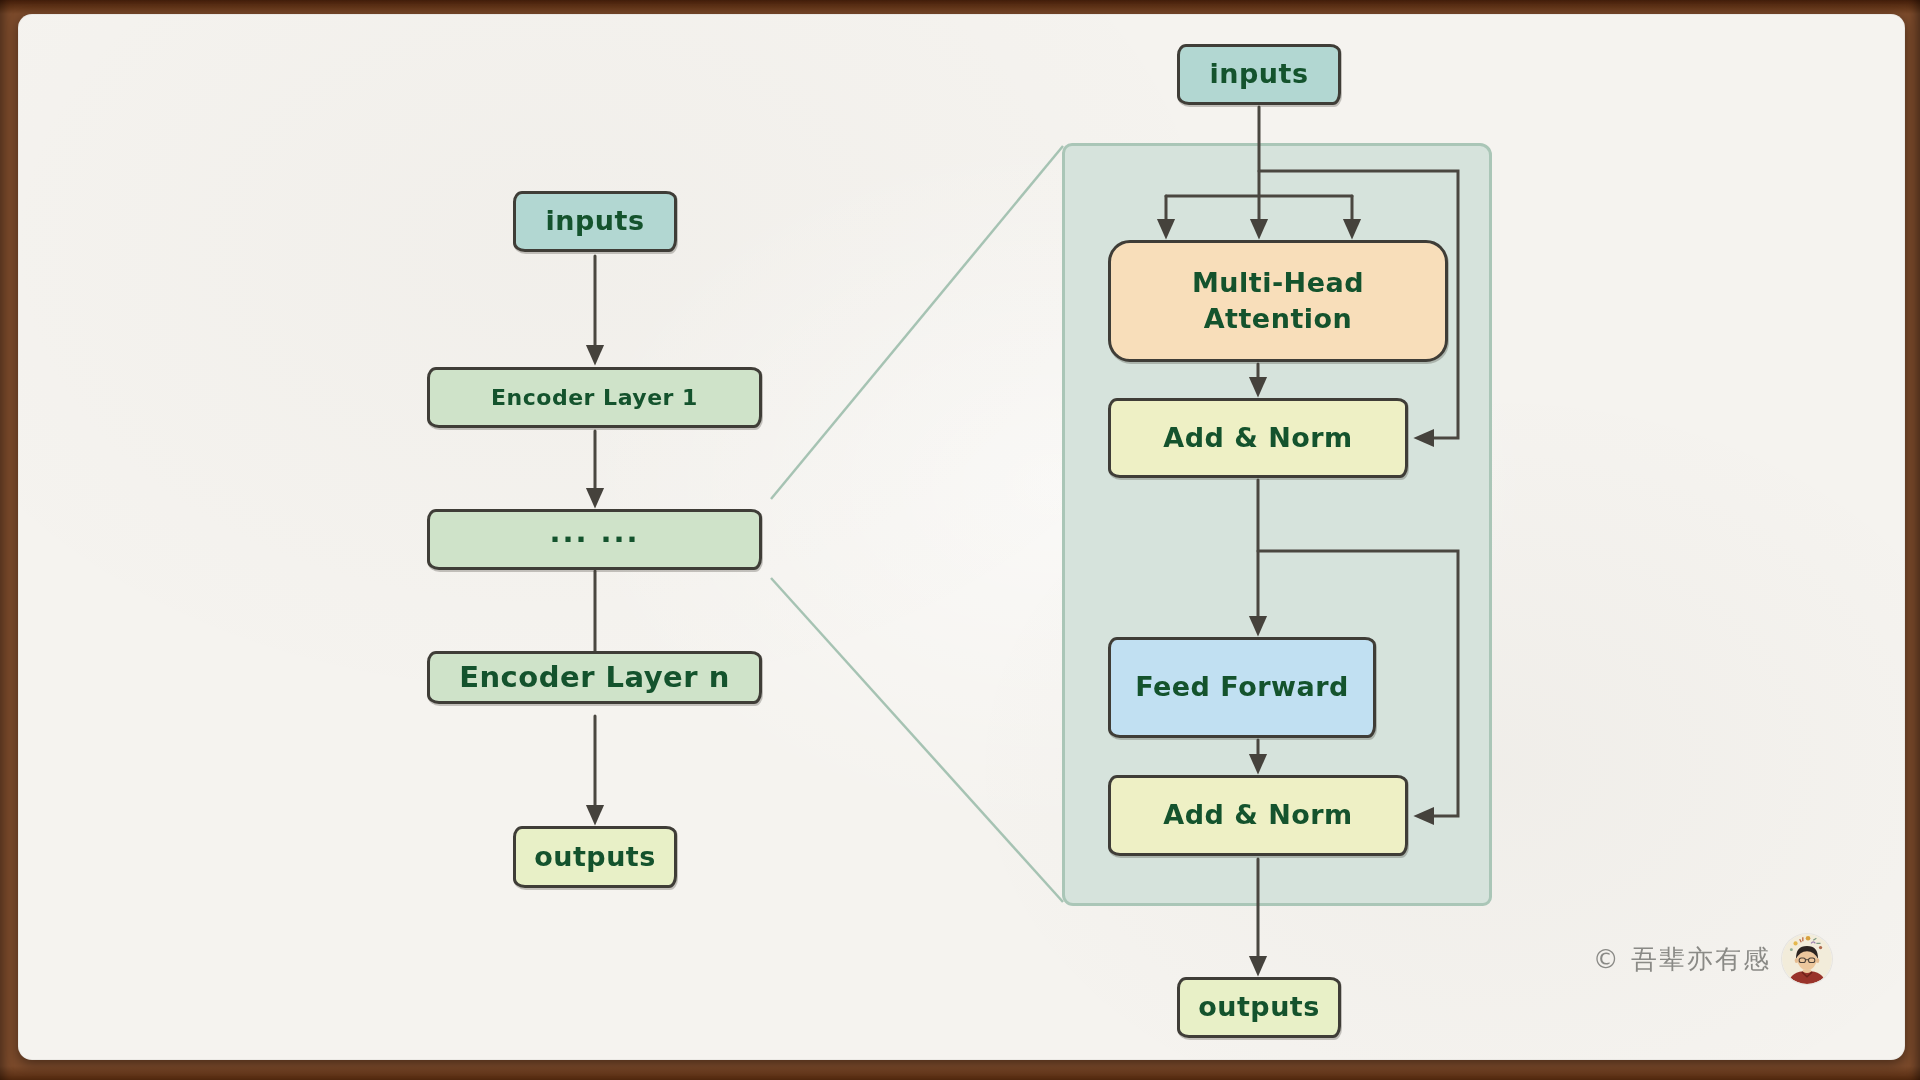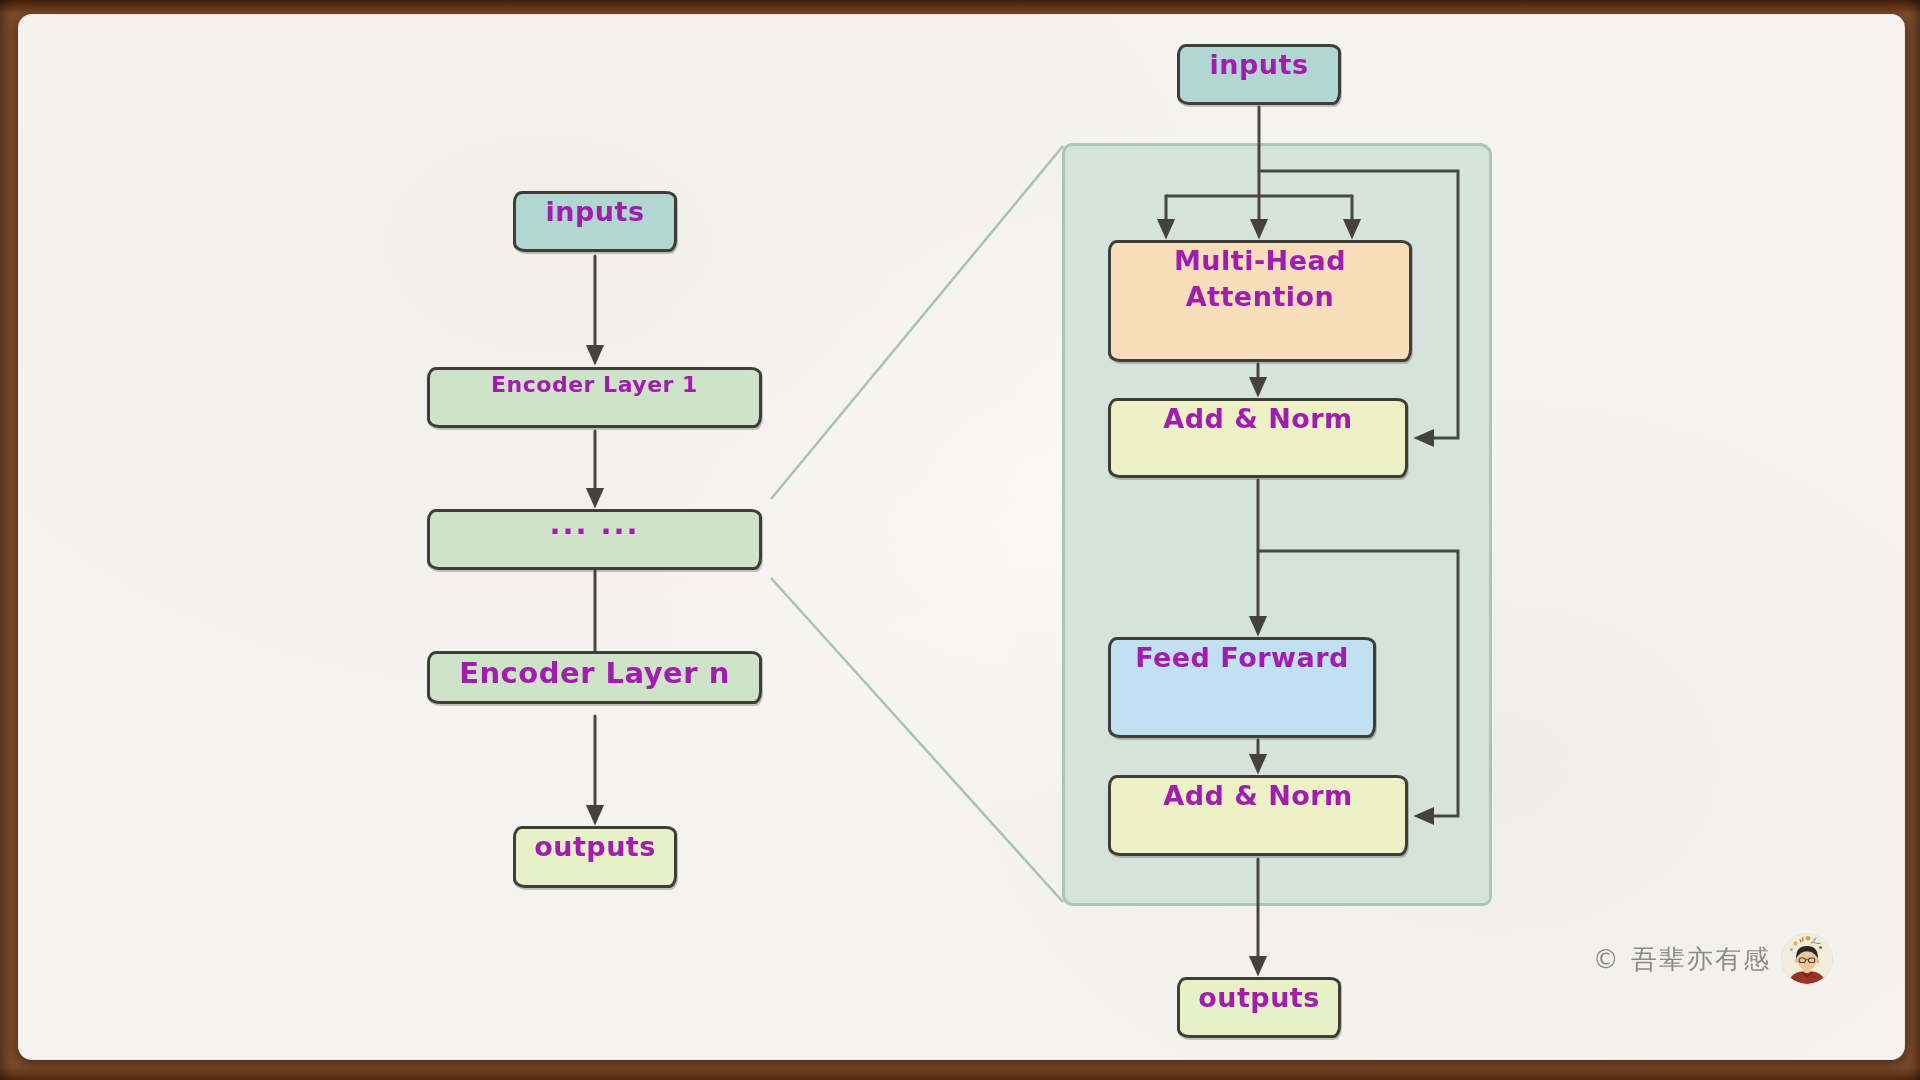--- a/index.html
+++ b/index.html
@@ -21,41 +21,41 @@
     z-index:1;
   }
   .detail-panel{
     position:absolute;left:1062px;top:143px;width:430px;height:763px;
     background:#d6e3dc;border:3px solid #aac6b7;border-radius:10px 12px 9px 11px;
     box-sizing:border-box;z-index:2;
   }
   .wires{position:absolute;left:0;top:0;width:1920px;height:1080px;z-index:3;}
   .node{
     position:absolute;box-sizing:border-box;z-index:4;
-    display:flex;align-items:flex-start;justify-content:center;text-align:center;
+    display:flex;align-items:center;justify-content:center;text-align:center;
     border:3px solid #3f3d37;
     box-shadow:1px 2px 0 rgba(62,58,50,.28);
-    color:#a21caf;font-weight:bold;font-size:27px;letter-spacing:.5px;
+    color:#14532d;font-weight:bold;font-size:27px;letter-spacing:.5px;
   }
   .node .lbl{padding:0 14px;line-height:1.35;}
   .teal{background:#b2d7d2;}
   .green{background:#cfe3c9;}
   .lime{background:#e8f0c7;}
   .peach{background:#f8deba;}
   .yellow{background:#eef0c5;}
   .blue{background:#c1e0f2;}
   .r8{border-radius:9px 11px 8px 12px / 11px 8px 12px 9px;}
   .n-inputs-l   {left:513px;top:191px;width:164px;height:61px;}
   .n-enc1       {left:427px;top:367px;width:335px;height:61px;font-size:22px;}
   .n-dots       {left:427px;top:509px;width:335px;height:61px;font-size:29px;}
   .n-dots .lbl  {transform:translateY(-7px);letter-spacing:2px;}
   .n-encn       {left:427px;top:651px;width:335px;height:53px;font-size:29px;}
   .n-outputs-l  {left:513px;top:826px;width:164px;height:62px;}
   .n-inputs-r   {left:1177px;top:44px;width:164px;height:61px;}
-  .n-mha        {left:1108px;top:240px;width:304px;height:122px;}
+  .n-mha        {left:1108px;top:240px;width:340px;height:122px;border-radius:22px;}
   .n-addnorm1   {left:1108px;top:398px;width:300px;height:80px;}
   .n-ff         {left:1108px;top:637px;width:268px;height:101px;}
   .n-addnorm2   {left:1108px;top:775px;width:300px;height:81px;}
   .n-outputs-r  {left:1177px;top:977px;width:164px;height:61px;}
   .watermark{
     position:absolute;left:1480px;top:933px;width:352px;height:52px;z-index:4;
     display:flex;align-items:center;justify-content:flex-end;gap:11px;
   }
   .watermark .wm-text{
     color:#8a8a86;font-weight:normal;font-size:26px;letter-spacing:2px;white-space:nowrap;

